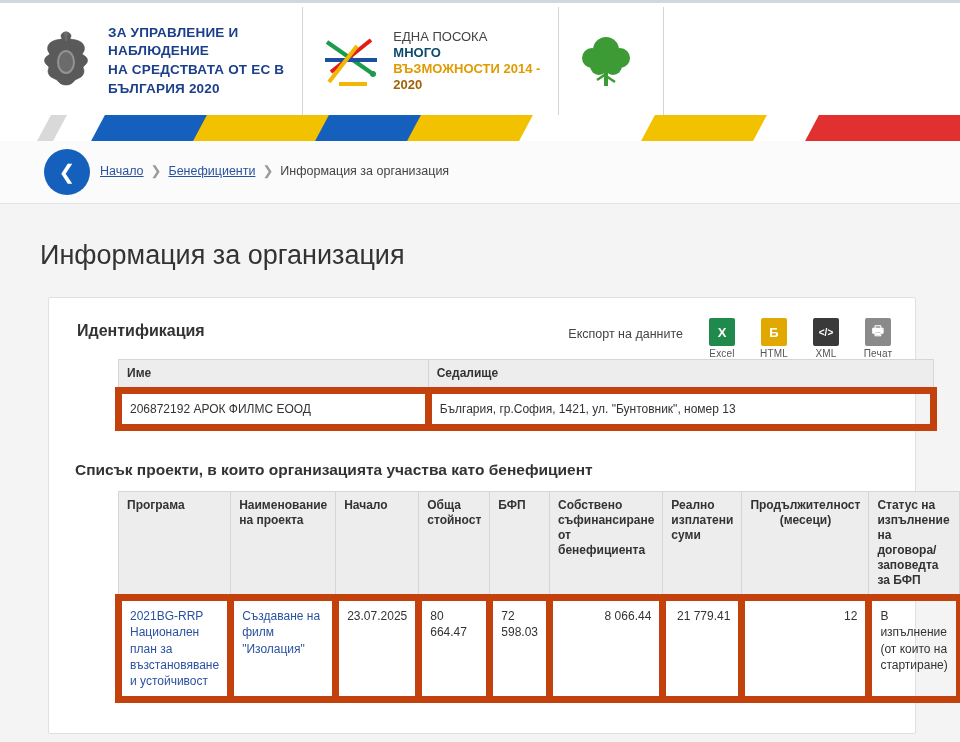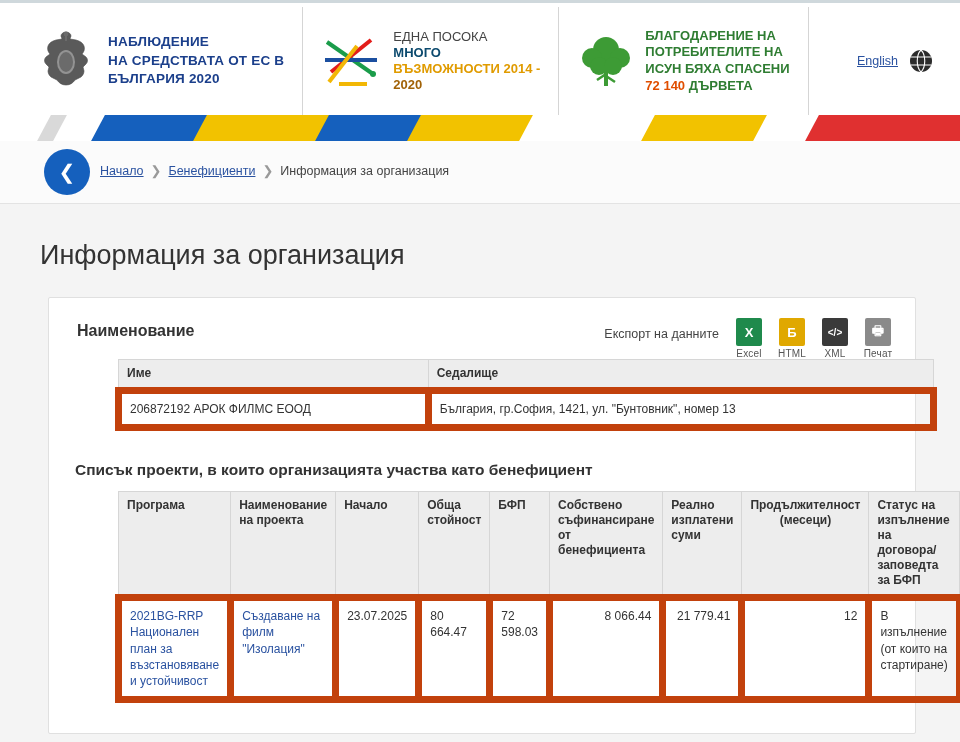--- a/index.html
+++ b/index.html
@@ -201,21 +201,21 @@
   }
   .section-title {
     font-size: 16px;
     font-weight: bold;
     color: #333;
     margin: 4px 0 14px 6px;
   }
   .export {
     display: flex;
     align-items: flex-start;
-    gap: 13px;
+    gap: 22px;
   }
   .export-label {
     font-size: 12.5px;
     color: #444;
     padding-top: 9px;
     margin-right: 2px;
   }
   .exp-item {
     width: 30px;
     text-align: center;
@@ -302,20 +302,21 @@
             <ellipse cx="28" cy="33" rx="9" ry="12"></ellipse>
           </g>
           <g fill="#6b6b6b">
             <ellipse cx="28" cy="33" rx="7" ry="10"></ellipse>
             <rect x="27" y="6" width="2" height="6"></rect>
           </g>
           <circle cx="28" cy="5" r="2.4" fill="#6b6b6b"></circle>
         </svg>
       </div>
       <div class="is-title">
+        <div>ЗА УПРАВЛЕНИЕ И</div>
         <div>НАБЛЮДЕНИЕ</div>
         <div>НА СРЕДСТВАТА ОТ ЕС В</div>
         <div>БЪЛГАРИЯ 2020</div>
       </div>
     </div>
 
     <div class="hdr-block hdr-sep">
       <div class="eu-logo">
         <svg viewBox="0 0 62 62" width="62" height="62">
           <path d="M6 12 L52 44" stroke="#1a9c4a" stroke-width="4" fill="none"></path>
@@ -341,40 +342,22 @@
             <circle cx="29" cy="20" r="13"></circle>
             <circle cx="15" cy="28" r="10"></circle>
             <circle cx="43" cy="28" r="10"></circle>
             <circle cx="22" cy="36" r="9"></circle>
             <circle cx="36" cy="36" r="9"></circle>
           </g>
           <path d="M27 36 L27 56 L31 56 L31 36 Z" fill="#3d9b35"></path>
           <path d="M29 44 L20 50 M29 46 L38 52" stroke="#3d9b35" stroke-width="2.5" fill="none"></path>
         </svg>
       </div>
-      <div class="tree-text">
-        <div>БЛАГОДАРЕНИЕ НА</div>
-        <div>ПОТРЕБИТЕЛИТЕ НА</div>
-        <div>ИСУН БЯХА СПАСЕНИ</div>
-        <div>
-          <span class="num">72 140</span>
-          <span class="after">ДЪРВЕТА</span>
-        </div>
-      </div>
-    </div>
-
-    <div class="lang-block">
-      <span class="lang-link">English</span>
-      <span class="globe">
-        <svg viewBox="0 0 26 26" width="26" height="26">
-          <circle cx="13" cy="13" r="11" fill="#2b2b2b"></circle>
-          <path d="M13 2 C8 7 8 19 13 24 M13 2 C18 7 18 19 13 24 M2.5 9 H23.5 M2.5 17 H23.5" stroke="#ffffff" stroke-width="1.1" fill="none"></path>
-        </svg>
-      </span>
-    </div>
+    </div>
+
   </div>
 
   <div class="ribbon">
     <div class="band" style="left:-30px;width:80px;background:#ffffff;"></div>
     <div class="band" style="left:44px;width:18px;background:#d9d9d9;"></div>
     <div class="band" style="left:60px;width:42px;background:#ffffff;"></div>
     <div class="band" style="left:98px;width:110px;background:#1560bd;"></div>
     <div class="band" style="left:200px;width:130px;background:#f2c200;"></div>
     <div class="band" style="left:322px;width:100px;background:#1560bd;"></div>
     <div class="band" style="left:414px;width:120px;background:#f2c200;"></div>
@@ -396,21 +379,21 @@
       <span class="current">Информация за организация</span>
     </div>
   </div>
 
   <div class="main">
     <h1 class="page-title">Информация за организация</h1>
 
     <div class="card">
 
       <div class="card-head">
-        <div class="section-title">Наименование</div>
+        <div class="section-title">Идентификация</div>
         <div class="export">
           <span class="export-label">Експорт на данните</span>
 
           <div class="exp-item">
             <div class="exp-ico exp-excel">X</div>
             <div class="exp-cap">Excel</div>
           </div>
 
           <div class="exp-item">
             <div class="exp-ico exp-html">Б</div>

